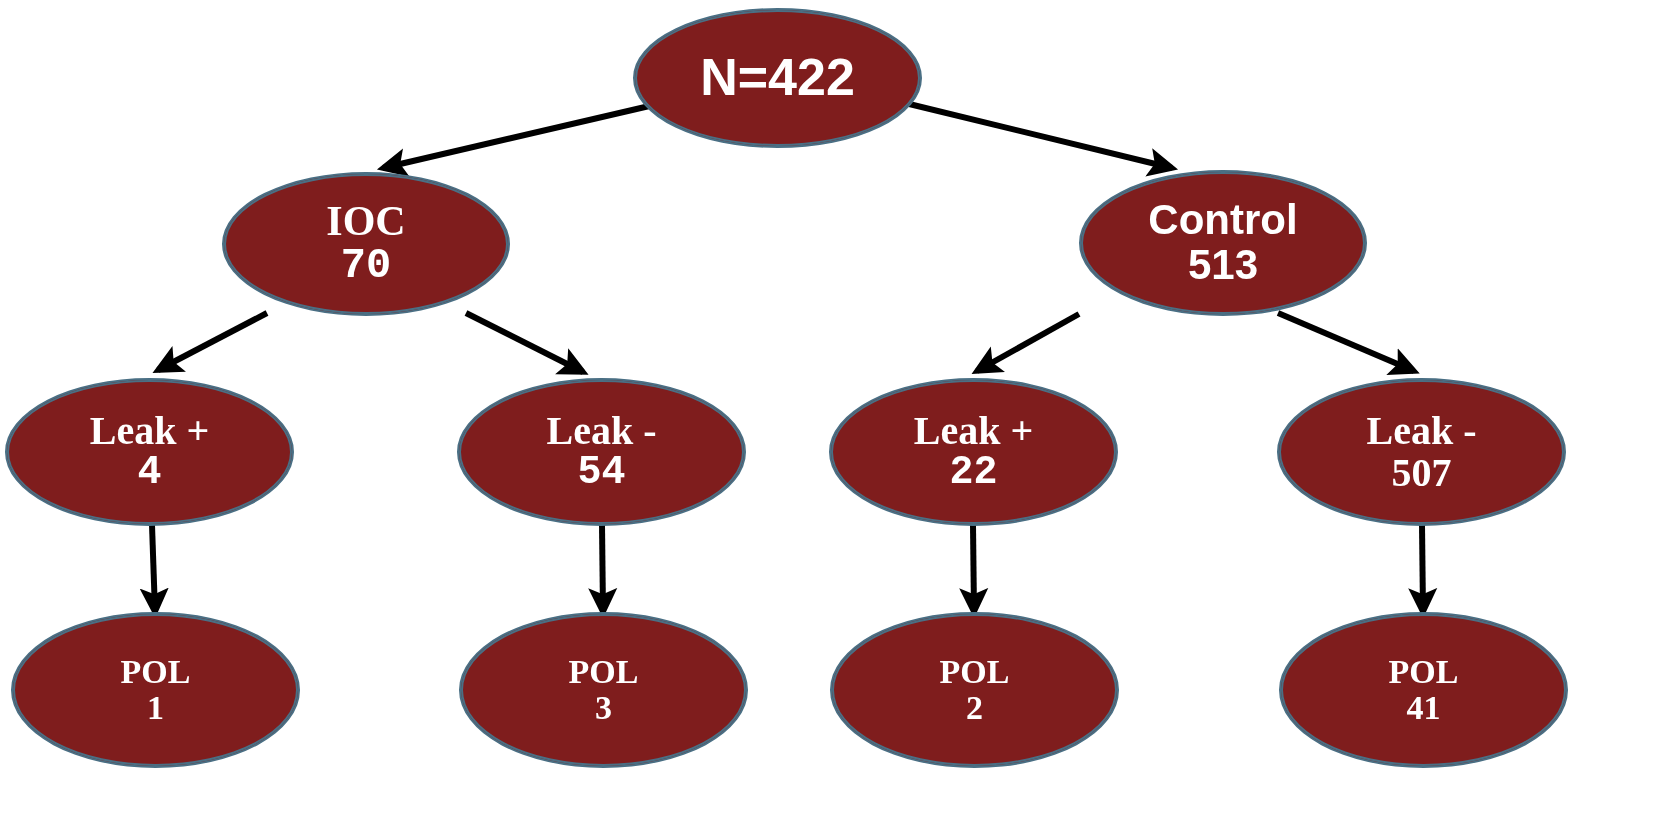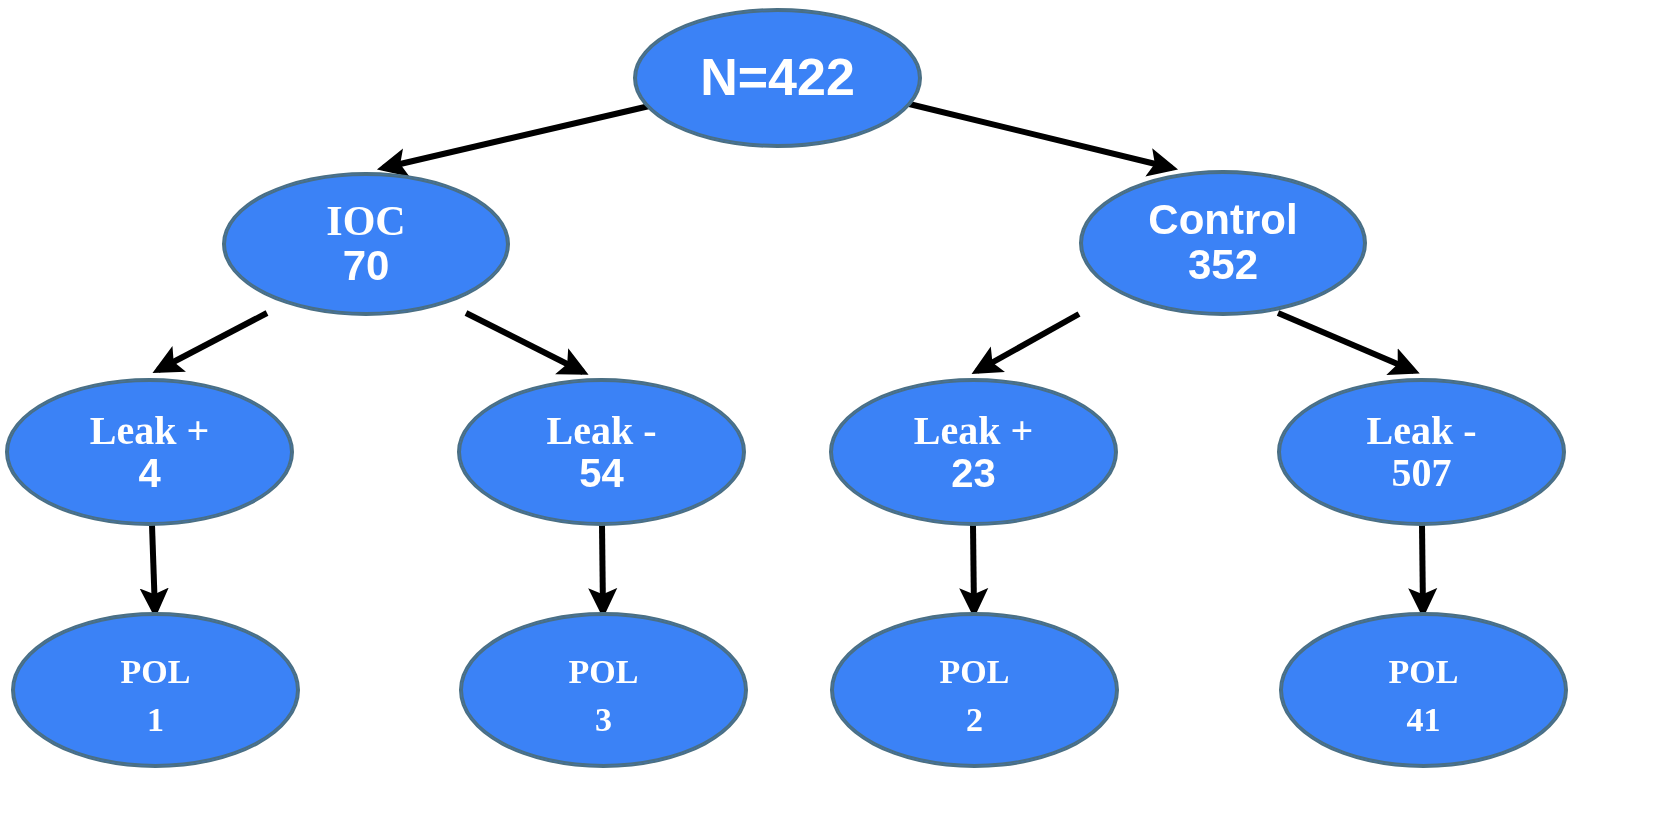--- a/index.html
+++ b/index.html
@@ -8,46 +8,46 @@
     background:#ffffff;
     font-family:"Liberation Serif", serif;
     overflow:hidden;
   }
   #stage{position:relative;width:1677px;height:823px;}
   #edges{position:absolute;left:0;top:0;width:1677px;height:823px;}
 
   .node{
     position:absolute;
     border-radius:50%;
-    background:#3b82f6;
+    background:#7f1d1d;
     box-shadow:0 0 0 2px #4a6f84 inset;
     border:2px solid #4a6f84;
     box-sizing:border-box;
     display:flex;
     flex-direction:column;
     align-items:center;
     justify-content:center;
     color:#ffffff;
     text-align:center;
     line-height:1.06;
     overflow:visible;
   }
   .node .ln{display:block;white-space:nowrap;}
 
   
   .serif .ln{font-family:"Liberation Serif", serif;font-weight:bold;}
   
   .sans .ln{font-family:"Liberation Sans", sans-serif;font-weight:bold;}
   .mix .l1{font-family:"Liberation Serif", serif;font-weight:bold;}
-  .mix .l2{font-family:Liberation Sans, sans-serif;font-weight:bold;}
+  .mix .l2{font-family:Liberation Mono, monospace;font-weight:bold;}
 
   .fs-root .ln{font-size:52px;}
   .fs-l2  .ln{font-size:42px;}
   .fs-l3  .ln{font-size:40px;}
-  .fs-pol .ln{font-size:34px;margin-top:12px;}
+  .fs-pol .ln{font-size:34px;}
 </style>
 </head>
 <body>
 
 <div id="stage">
 
   <svg id="edges" viewBox="0 0 1677 823" width="1677" height="823" xmlns="http://www.w3.org/2000/svg">
     <defs>
       <marker id="ah" viewBox="0 0 12 12" refX="9.2" refY="6" markerWidth="5.2" markerHeight="5.2" orient="auto-start-reverse">
         <path d="M0,0.4 L11.6,6 L0,11.6 L2.4,6 Z" fill="#000000"></path>
@@ -71,36 +71,36 @@
     <span class="ln l1">N=422</span>
   </div>
 
   <div class="node mix fs-l2" style="left:222px;top:172px;width:288px;height:144px;">
     <span class="ln l1">IOC</span>
     <span class="ln l2">70</span>
   </div>
 
   <div class="node sans fs-l2" style="left:1079px;top:170px;width:288px;height:146px;">
     <span class="ln l1">Control</span>
-    <span class="ln l2">352</span>
+    <span class="ln l2">513</span>
   </div>
 
   <div class="node mix fs-l3" style="left:5px;top:378px;width:289px;height:148px;">
     <span class="ln l1">Leak +</span>
     <span class="ln l2">4</span>
   </div>
 
   <div class="node mix fs-l3" style="left:457px;top:378px;width:289px;height:148px;">
     <span class="ln l1">Leak -</span>
     <span class="ln l2">54</span>
   </div>
 
   <div class="node mix fs-l3" style="left:829px;top:378px;width:289px;height:148px;">
     <span class="ln l1">Leak +</span>
-    <span class="ln l2">23</span>
+    <span class="ln l2">22</span>
   </div>
 
   <div class="node serif fs-l3" style="left:1277px;top:378px;width:289px;height:148px;">
     <span class="ln l1">Leak -</span>
     <span class="ln l2">507</span>
   </div>
 
   <div class="node serif fs-pol" style="left:11px;top:612px;width:289px;height:156px;">
     <span class="ln l1">POL</span>
     <span class="ln l2">1</span>

